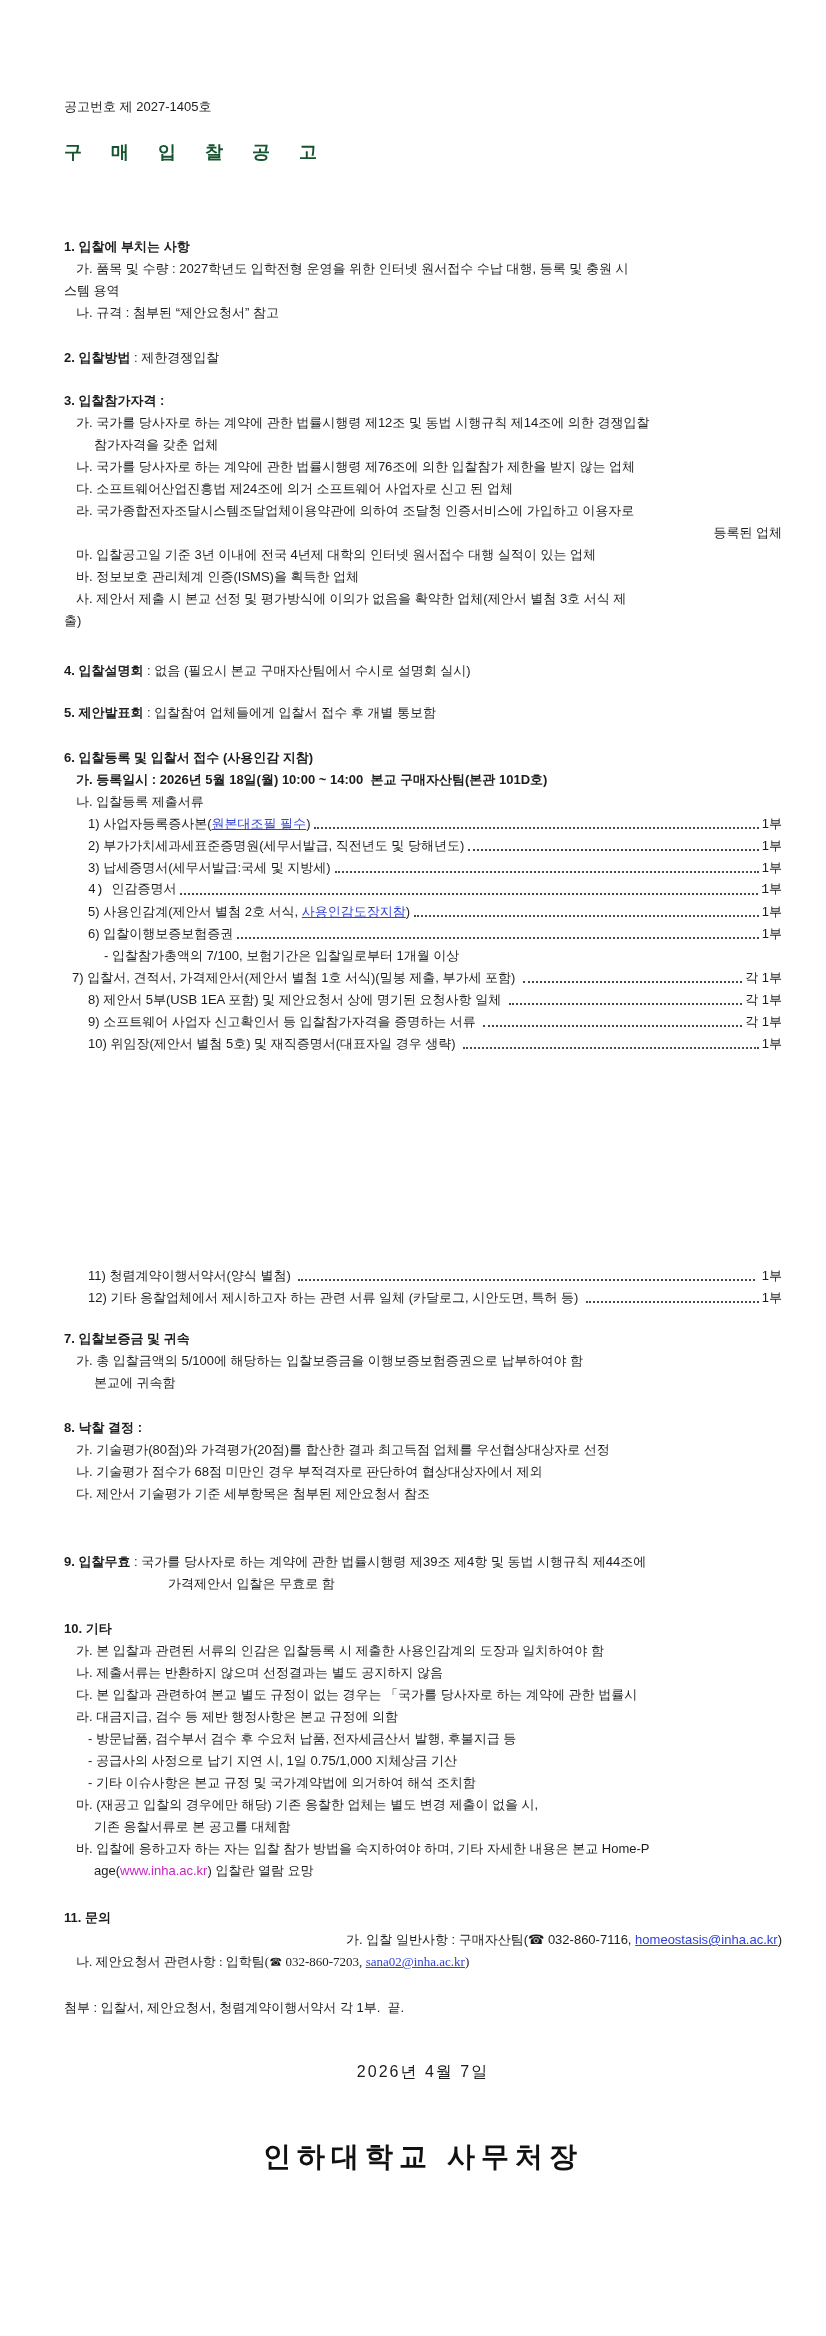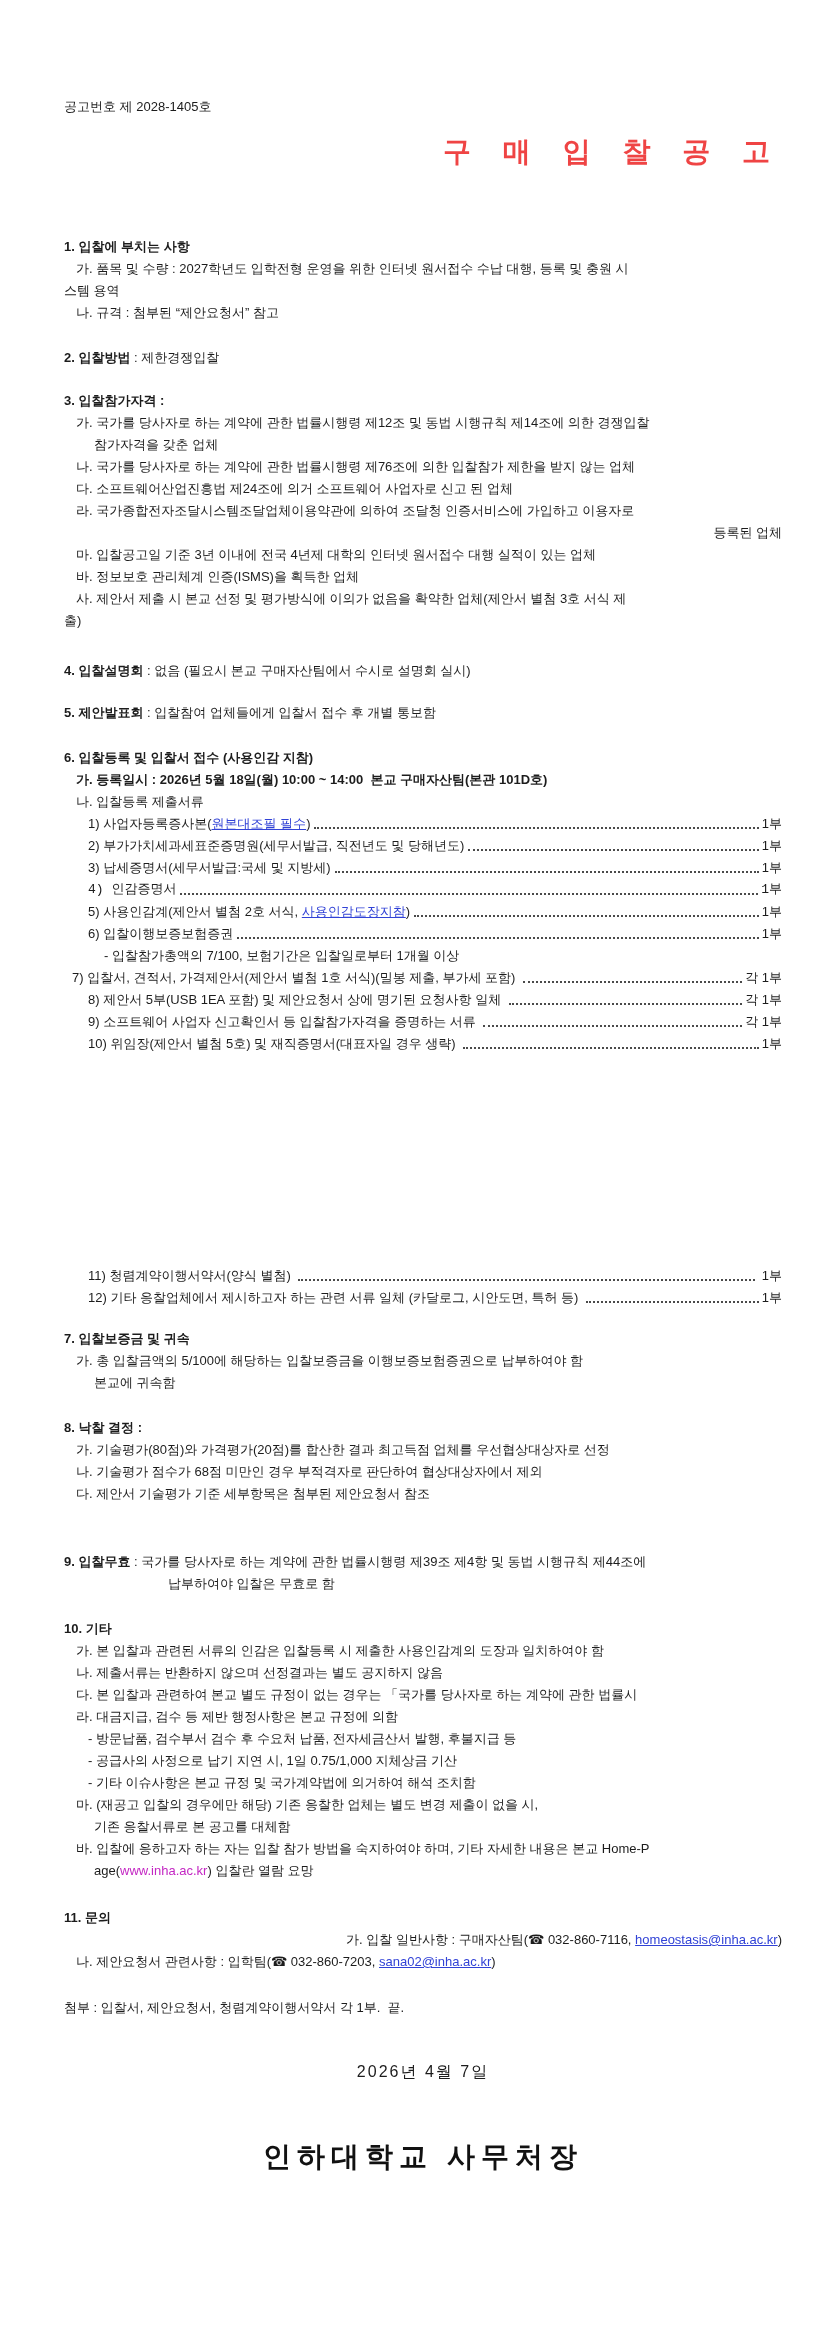--- a/index.html
+++ b/index.html
@@ -16,26 +16,26 @@
     line-height: 22px;
     color: #1c1c1c;
     overflow: hidden;
   }
   .notice-no {
     margin-top: 96px;
     font-size: 13px;
   }
   .doc-title {
     margin: 14px 0 0 0;
-    text-align: right;
-    font-size: 28px;
+    text-align: left;
+    font-size: 18px;
     line-height: 40px;
     font-weight: bold;
     letter-spacing: 12px;
-    color: #ef4444;
+    color: #14532d;
   }
   .doc-body { margin-top: 64px; }
   .line { white-space: pre-wrap; }
   .line span { white-space: pre-wrap; }
   .line.bold, .b { font-weight: bold; }
   .line.has-leader {
     display: flex;
     align-items: baseline;
   }
   .line.has-leader .tail { flex: none; }
@@ -70,21 +70,21 @@
     line-height: 40px;
     font-weight: bold;
     letter-spacing: 6px;
     color: #111111;
   }
 </style>
 </head>
 <body>
 
 <div class="page">
-  <div class="notice-no">공고번호 제 2028-1405호</div>
+  <div class="notice-no">공고번호 제 2027-1405호</div>
   <h1 class="doc-title">구 매 입 찰 공 고</h1>
   <main class="doc-body">
       <div class="line bold"><span>1. 입찰에 부치는 사항</span></div>
       <div class="line" style="margin-left: 12px;"><span>가. 품목 및 수량 : 2027학년도 입학전형 운영을 위한 인터넷 원서접수 수납 대행, 등록 및 충원 시</span></div>
       <div class="line"><span>스템 용역</span></div>
       <div class="line" style="margin-left: 12px;"><span>나. 규격 : 첨부된 “제안요청서” 참고</span></div>
       <div class="line" style="margin-top: 23px;"><span class="b">2. 입찰방법</span><span> : 제한경쟁입찰</span></div>
       <div class="line" style="margin-top: 21px;"><span class="b">3. 입찰참가자격 :</span></div>
       <div class="line" style="margin-left: 12px;"><span>가. 국가를 당사자로 하는 계약에 관한 법률시행령 제12조 및 동법 시행규칙 제14조에 의한 경쟁입찰</span></div>
       <div class="line" style="margin-left: 30px;"><span>참가자격을 갖춘 업체</span></div>
@@ -115,33 +115,33 @@
       <div class="line has-leader" style="margin-left: 24px; margin-top: 210px;"><span>11) 청렴계약이행서약서(양식 별첨) </span><span class="leader"></span><span class="tail"> 1부</span></div>
       <div class="line has-leader" style="margin-left: 24px;"><span>12) 기타 응찰업체에서 제시하고자 하는 관련 서류 일체 (카달로그, 시안도면, 특허 등) </span><span class="leader"></span><span class="tail">1부</span></div>
       <div class="line bold" style="margin-top: 19px;"><span>7. 입찰보증금 및 귀속</span></div>
       <div class="line" style="margin-left: 12px;"><span>가. 총 입찰금액의 5/100에 해당하는 입찰보증금을 이행보증보험증권으로 납부하여야 함</span></div>
       <div class="line" style="margin-left: 30px;"><span>본교에 귀속함</span></div>
       <div class="line bold" style="margin-top: 23px;"><span>8. 낙찰 결정 :</span></div>
       <div class="line" style="margin-left: 12px;"><span>가. 기술평가(80점)와 가격평가(20점)를 합산한 결과 최고득점 업체를 우선협상대상자로 선정</span></div>
       <div class="line" style="margin-left: 12px;"><span>나. 기술평가 점수가 68점 미만인 경우 부적격자로 판단하여 협상대상자에서 제외</span></div>
       <div class="line" style="margin-left: 12px;"><span>다. 제안서 기술평가 기준 세부항목은 첨부된 제안요청서 참조</span></div>
       <div class="line" style="margin-top: 46px;"><span class="b">9. 입찰무효</span><span> : 국가를 당사자로 하는 계약에 관한 법률시행령 제39조 제4항 및 동법 시행규칙 제44조에</span></div>
-      <div class="line" style="margin-left: 104px;"><span>납부하여야 입찰은 무효로 함</span></div>
+      <div class="line" style="margin-left: 104px;"><span>가격제안서 입찰은 무효로 함</span></div>
       <div class="line bold" style="margin-top: 23px;"><span>10. 기타</span></div>
       <div class="line" style="margin-left: 12px;"><span>가. 본 입찰과 관련된 서류의 인감은 입찰등록 시 제출한 사용인감계의 도장과 일치하여야 함</span></div>
       <div class="line" style="margin-left: 12px;"><span>나. 제출서류는 반환하지 않으며 선정결과는 별도 공지하지 않음</span></div>
       <div class="line" style="margin-left: 12px;"><span>다. 본 입찰과 관련하여 본교 별도 규정이 없는 경우는 「국가를 당사자로 하는 계약에 관한 법률시</span></div>
       <div class="line" style="margin-left: 12px;"><span>라. 대금지급, 검수 등 제반 행정사항은 본교 규정에 의함</span></div>
       <div class="line" style="margin-left: 24px;"><span>- 방문납품, 검수부서 검수 후 수요처 납품, 전자세금산서 발행, 후불지급 등</span></div>
       <div class="line" style="margin-left: 24px;"><span>- 공급사의 사정으로 납기 지연 시, 1일 0.75/1,000 지체상금 기산</span></div>
       <div class="line" style="margin-left: 24px;"><span>- 기타 이슈사항은 본교 규정 및 국가계약법에 의거하여 해석 조치함</span></div>
       <div class="line" style="margin-left: 12px;"><span>마. (재공고 입찰의 경우에만 해당) 기존 응찰한 업체는 별도 변경 제출이 없을 시,</span></div>
       <div class="line" style="margin-left: 30px;"><span>기존 응찰서류로 본 공고를 대체함</span></div>
       <div class="line" style="margin-left: 12px;"><span>바. 입찰에 응하고자 하는 자는 입찰 참가 방법을 숙지하여야 하며, 기타 자세한 내용은 본교 Home-P</span></div>
       <div class="line" style="margin-left: 30px;"><span>age(</span><span class="url">www.inha.ac.kr</span><span>) 입찰란 열람 요망</span></div>
       <div class="line bold" style="margin-top: 25px;"><span>11. 문의</span></div>
       <div class="line" style="margin-left: 12px; text-align: right;"><span>가. 입찰 일반사항 : 구매자산팀(</span><span>☎</span><span> 032-860-7116, </span><span class="link">homeostasis@inha.ac.kr</span><span>)</span></div>
-      <div class="line" style="margin-left: 12px;"><span>나. 제안요청서 관련사항 : 입학팀(</span><span>☎</span><span> 032-860-7203, </span><span class="link">sana02@inha.ac.kr</span><span>)</span></div>
+      <div class="line" style="margin-left: 12px; font-family: Liberation Serif, serif;"><span>나. 제안요청서 관련사항 : 입학팀(</span><span>☎</span><span> 032-860-7203, </span><span class="link">sana02@inha.ac.kr</span><span>)</span></div>
       <div class="line" style="margin-top: 24px;"><span>첨부 : 입찰서, 제안요청서, 청렴계약이행서약서 각 1부.  끝.</span></div>
     </main>
   <div class="issue-date">2026년 4월 7일</div>
   <div class="signature">인하대학교 사무처장</div>
 </div>
 
 </body></html>

